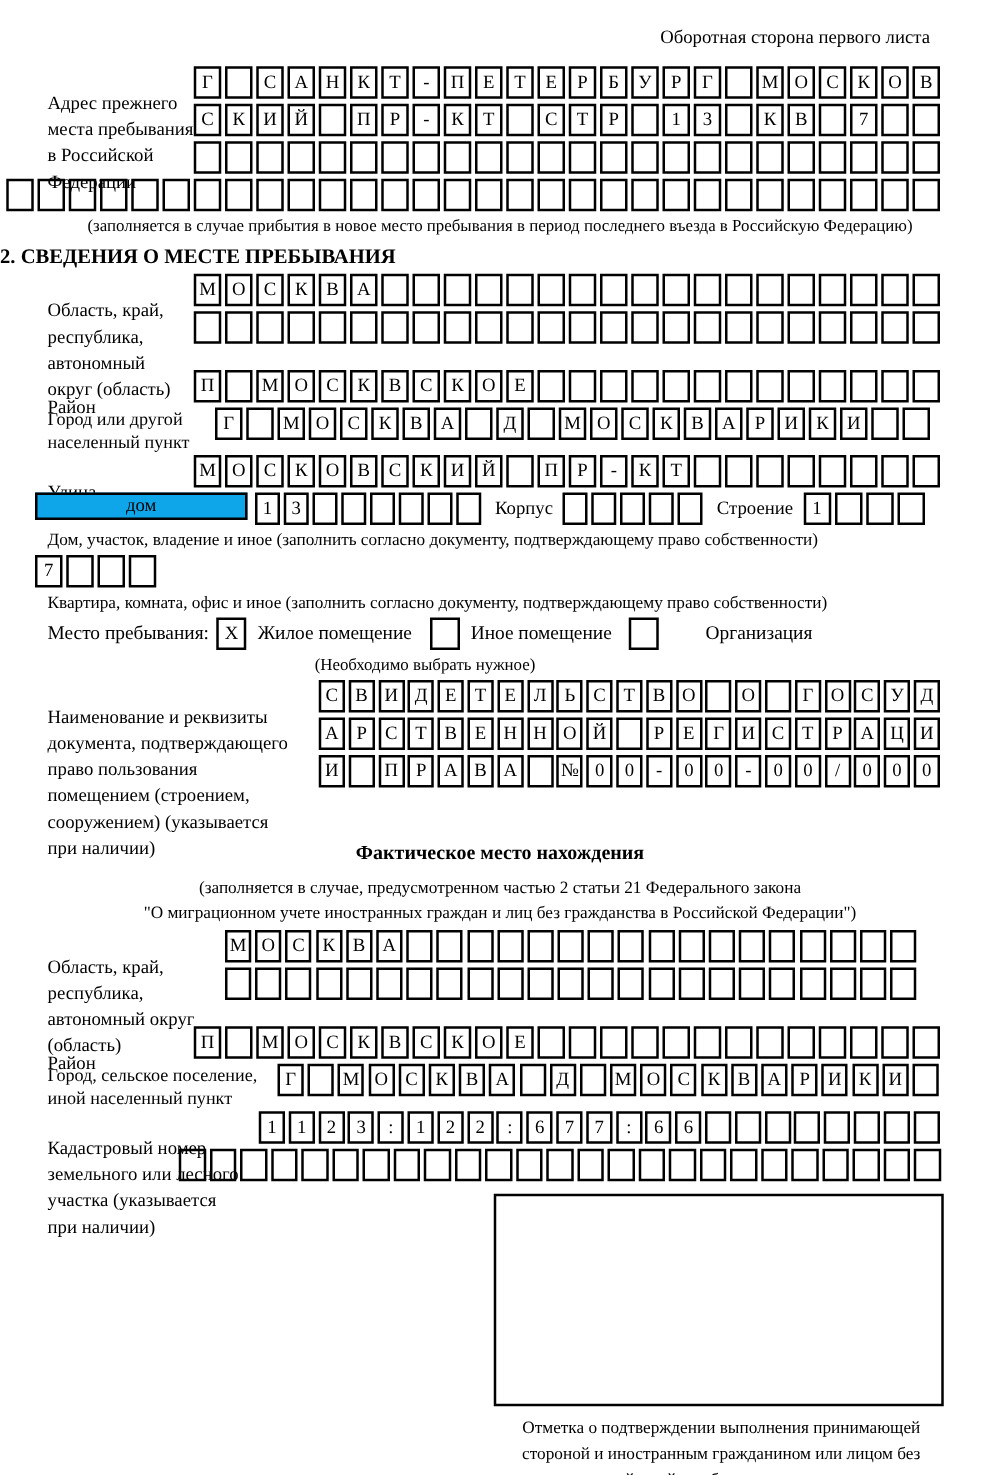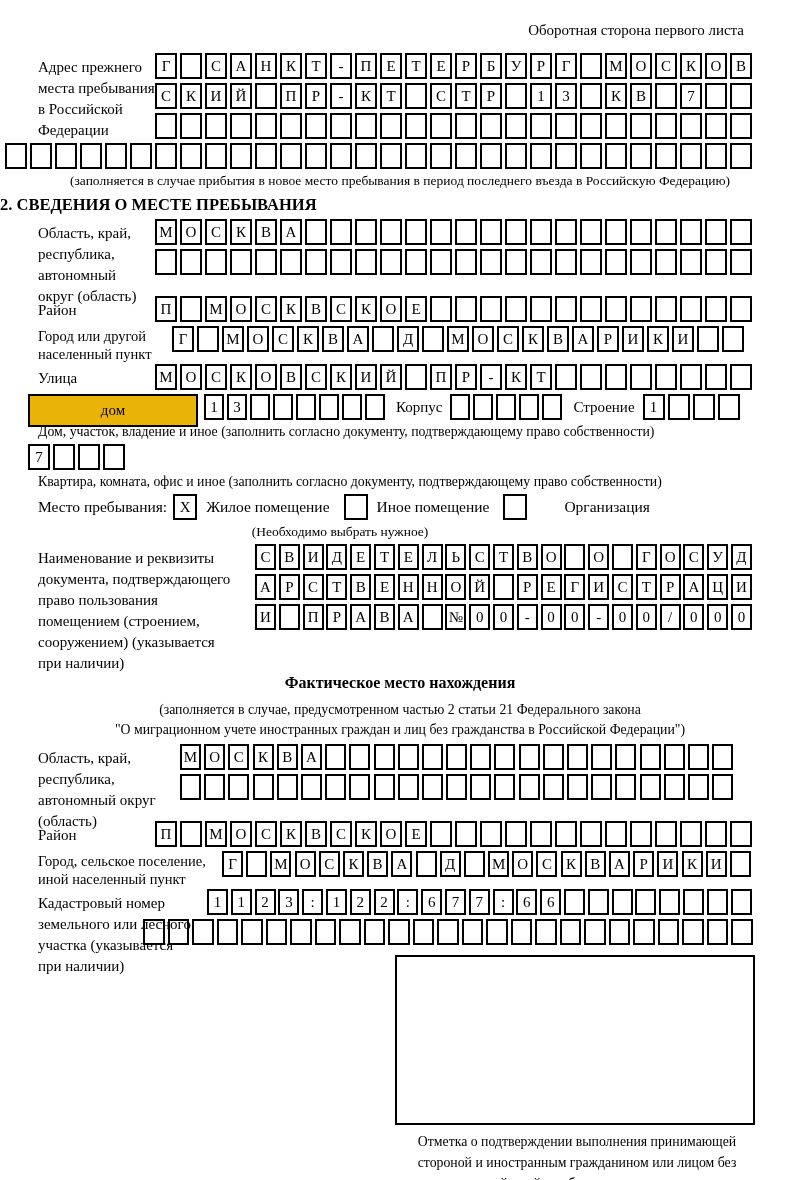--- a/index.html
+++ b/index.html
@@ -1,42 +1,42 @@
 <!DOCTYPE html>
 <html><head>
 <meta charset="utf-8">
 <style>
   html,body{margin:0;padding:0;background:#fff;}
   .page{position:relative;width:800px;height:1180px;background:#ffffff;color:#000;
         font-family:"Liberation Serif","DejaVu Serif",serif;overflow:hidden;border-radius:19px;}
   .header-note{text-align:right;padding:22px 56px 0 0;font-size:15px;}
   .sec{position:relative;}
-  .side-label{position:absolute;left:38px;top:4px;width:132px;font-size:15px;line-height:21px;white-space:pre-line;}
+  .side-label{position:absolute;left:38px;top:20px;width:132px;font-size:15px;line-height:21px;white-space:pre-line;}
   .side-label.wide{width:215px;}
   .side-label.two{line-height:17.5px;font-size:14.5px;top:2px;width:190px;}
   .boxrow{display:flex;margin-top:4px;height:26px;}
   .cell{flex:none;box-sizing:border-box;width:22px;height:26px;border:2px solid #000;margin-right:3px;
         display:flex;align-items:center;justify-content:center;font-size:15px;background:#fff;}
   .docrow .cell{width:21px;margin-right:2.8px;}
   .narrow .cell{width:21px;margin-right:3.2px;}
   .cad1 .cell{width:21px;margin-right:2.8px;}
   .cad2 .cell{width:21.5px;margin-right:3px;}
   .domcells .cell{width:20px;margin-right:3px;}
   .checkgroup .cell{width:24px;margin-right:0;}
   .ml5{margin-left:5px}.ml28{margin-left:28px}.ml38{margin-left:38px}.ml143{margin-left:143px}
   .ml155{margin-left:155px}.ml172{margin-left:172px}.ml180{margin-left:180px}.ml207{margin-left:207px}
   .ml222{margin-left:222px}.ml255{margin-left:255px}
   .heading{font-weight:bold;font-size:16.5px;margin-top:6px;}
   .subheading{text-align:center;font-weight:bold;font-size:16px;margin-top:10px;}
   .caption{font-size:13.5px;text-align:center;margin-top:4px;}
   .caption-left{font-size:13.8px;margin:4px 0 0 38px;}
   .center-note{white-space:pre-line;text-align:center;font-size:13.8px;line-height:20px;margin-top:8px;}
   .note-shift{width:560px;margin-left:60px;}
-  .widebox{flex:none;box-sizing:border-box;border:2px solid #000;height:33px;display:flex;align-items:center;
-           justify-content:center;font-size:15px;margin-right:6px;background:#eab308;}
+  .widebox{flex:none;box-sizing:border-box;border:2px solid #000;height:22px;display:flex;align-items:center;
+           justify-content:center;font-size:15px;margin-right:6px;background:#0ea5e9;}
   .cellgroup{display:flex;flex:none;}
   .inline-label{flex:none;font-size:15px;line-height:26px;padding:0 8px;}
   .stay-label{flex:none;font-size:15.5px;line-height:26px;margin-right:6px;}
   .opt-label{flex:none;font-size:15.5px;line-height:26px;padding:0 14px 0 9px;}
   .stamp{box-sizing:border-box;margin:6px 0 0 395px;width:360px;height:170px;border:2px solid #000;background:#fff;}
   .stamp-caption{margin:6px 0 0 388px;width:378px;text-align:center;font-size:13.8px;line-height:21px;white-space:pre-line;}
   .h73{min-height:73px}.h34{min-height:34px}.h120{min-height:120px}.h60{min-height:60px}
 </style>
 </head>
 <body>

